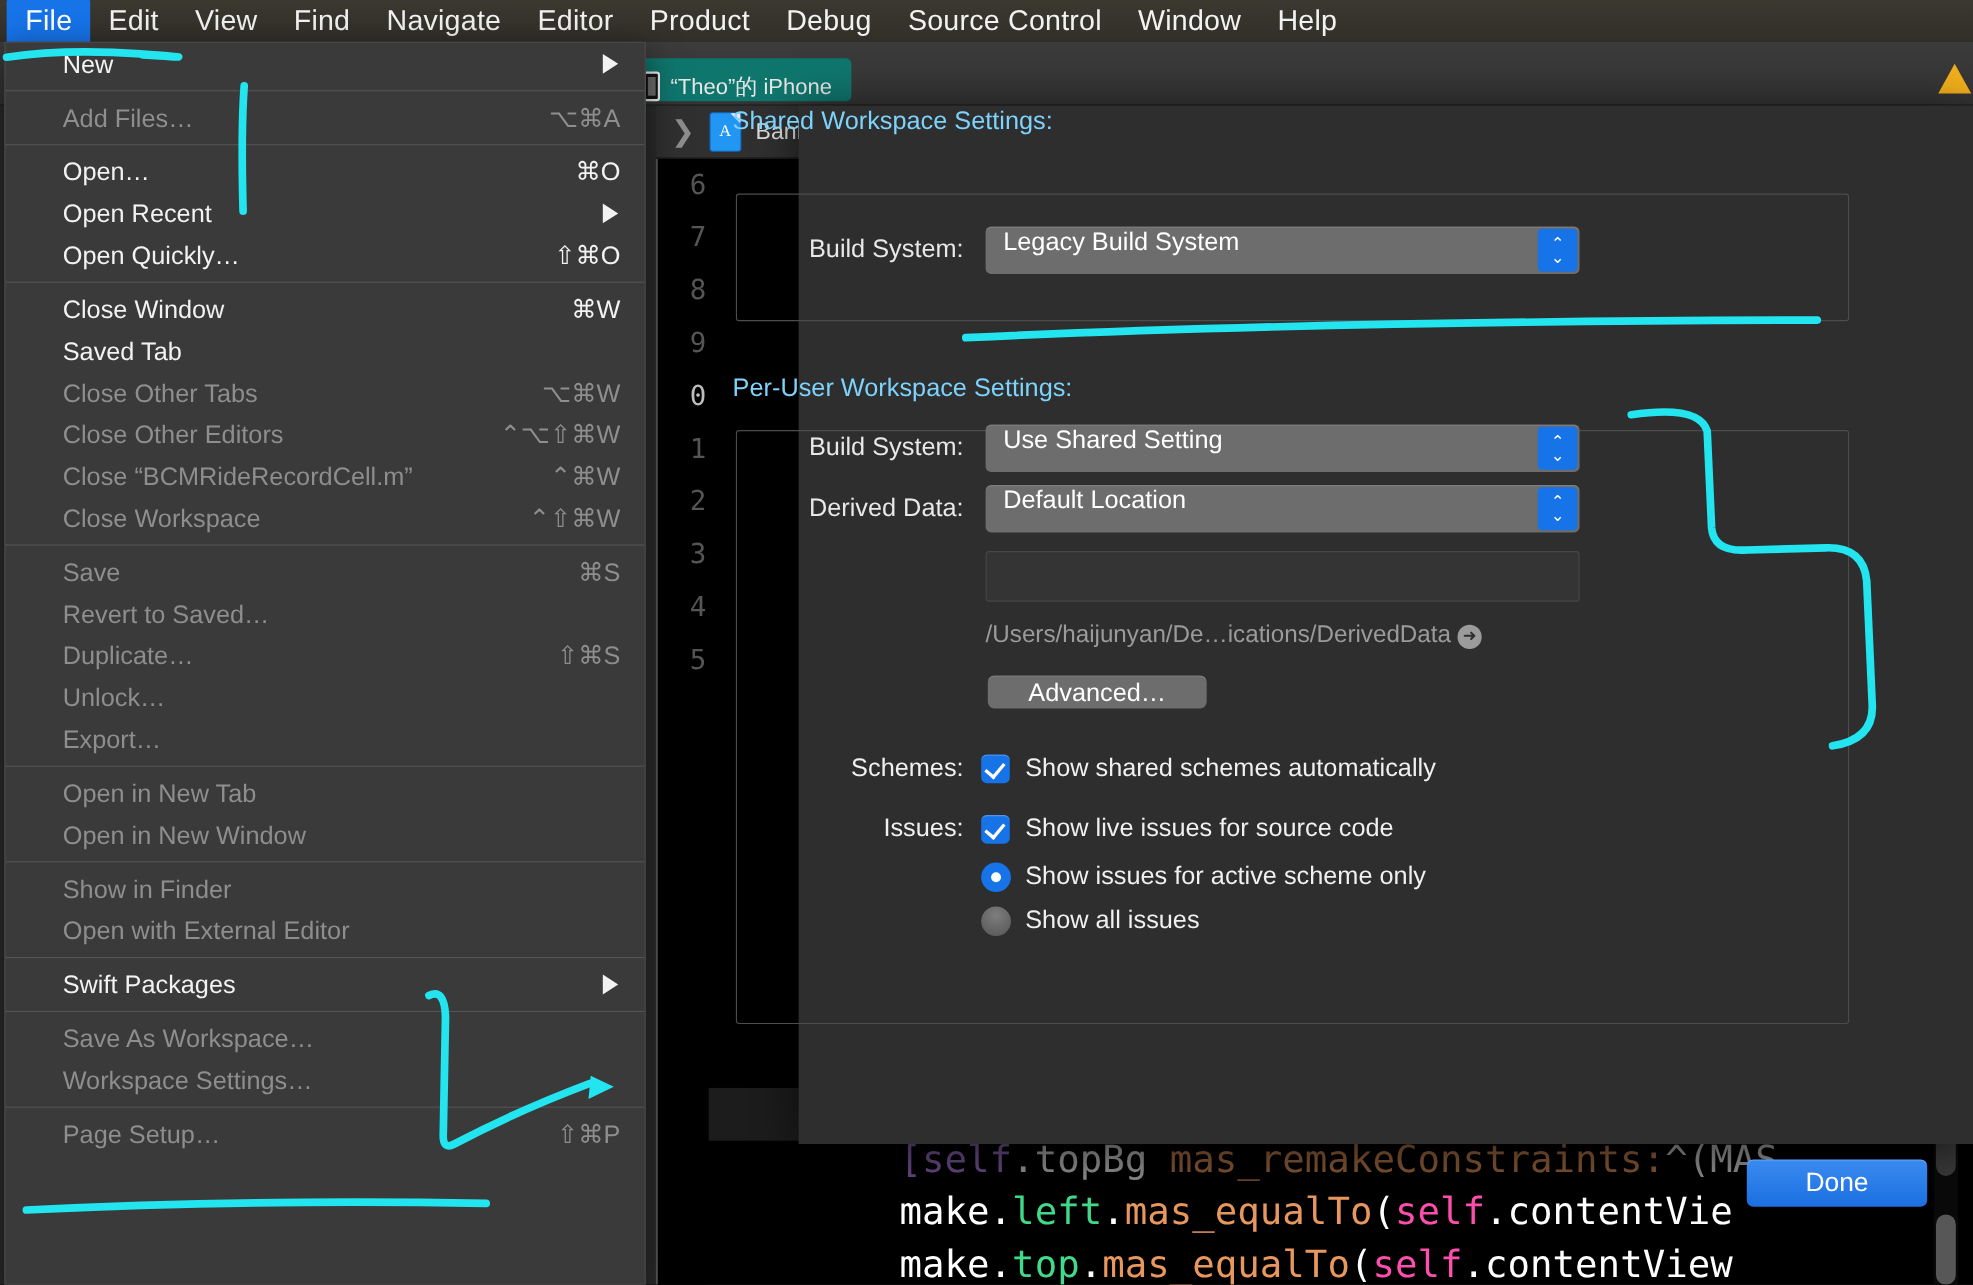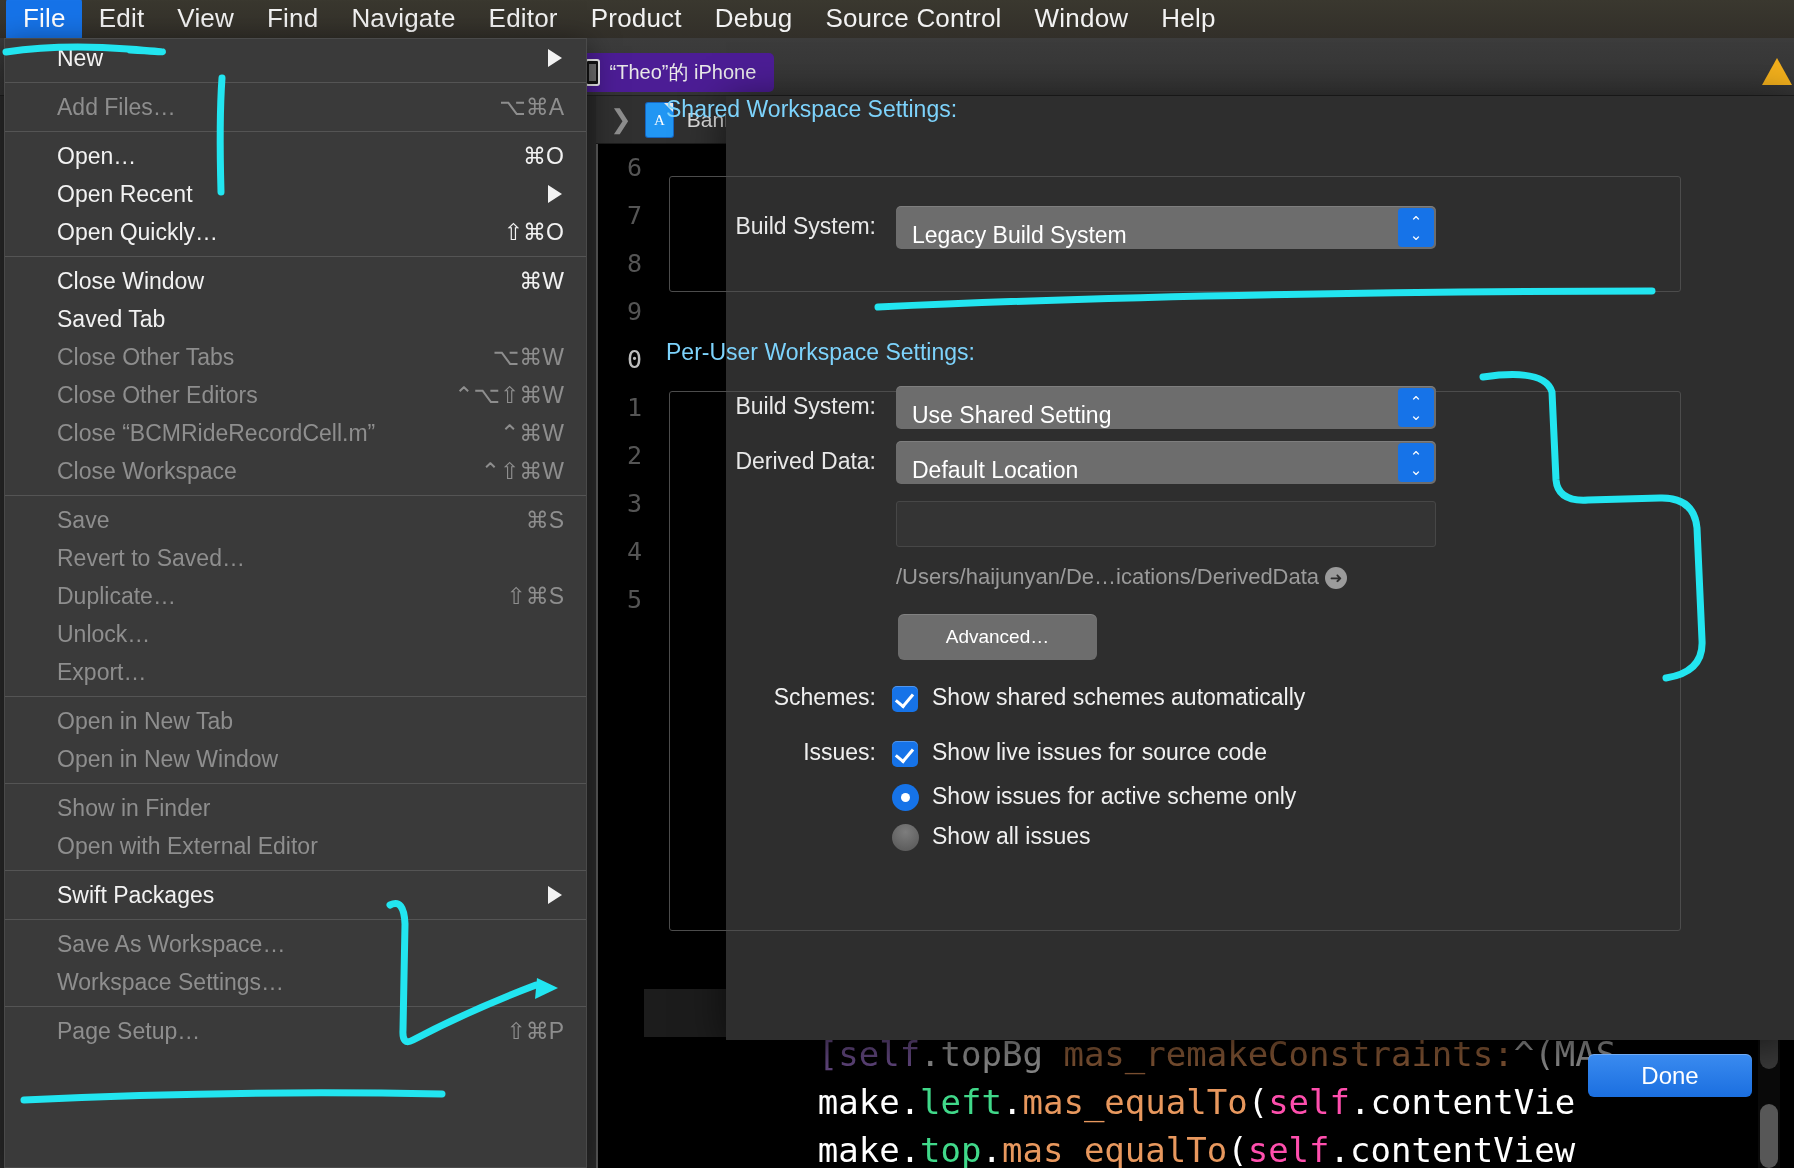--- a/index.html
+++ b/index.html
@@ -27,22 +27,22 @@
   .menu-title.active { background:#1673e8; color:#fff; }
 
   
   #toolbar {
     position:absolute; left:0; top:38px; width:1794px; height:58px;
     background:linear-gradient(180deg,#3c3c3c 0%,#343434 100%);
     border-bottom:1px solid #1f1f1f;
   }
   #scheme-chip {
     position:absolute; left:508px; top:53px; height:39px;
-    background:#4c1d95; border-radius:5px;
-    display:flex; align-items:center; padding:0 18px 0 12px; gap:10px;
+    background:#0f766e; border-radius:5px;
+    display:flex; align-items:flex-end; padding:0 18px 0 12px; gap:10px;
     color:#e8e8e8; font-size:20px; white-space:nowrap;
   }
   #run-arrow {
     position:absolute; left:520px; top:60px;
     width:0;height:0;border-left:16px solid #e6e6e6;
     border-top:10px solid transparent;border-bottom:10px solid transparent;
   }
   #phone-glyph {
     width:15px;height:27px;border:2px solid #f0f0f0;border-radius:3px;
     background:#141414; position:relative; flex:none;
@@ -118,21 +118,21 @@
     position:absolute; left:726px; top:96px; width:1068px; height:944px;
     background:#2e2e2e;
     box-shadow:0 6px 40px rgba(0,0,0,.6);
     color:#e4e4e4;
   }
   .sheet-label { position:absolute; font-size:23px; color:#7dd3fc; white-space:nowrap; }
   .group-box { position:absolute; border:1px solid #4c4c4c; border-radius:3px; }
   .row-label { position:absolute; font-size:23px; color:#e8e8e8; text-align:right; white-space:nowrap; }
   .popup {
     position:absolute; height:43px; background:#6d6d6d; border-radius:5px;
-    display:flex; align-items:flex-end; color:#fff; font-size:23px;
+    display:flex; align-items:flex-start; color:#fff; font-size:23px;
     padding-left:16px; box-shadow:inset 0 1px 0 rgba(255,255,255,.12);
   }
   .popup-arrows {
     position:absolute; right:2px; top:2px; width:36px; height:39px;
     background:#1673e8; border-radius:4px;
     display:flex; flex-direction:column; align-items:center; justify-content:center;
     color:#fff; font-size:15px; line-height:13px;
   }
   #path-field {
     position:absolute; left:219px; top:303px; width:538px; height:46px;
@@ -140,22 +140,22 @@
   }
   #derived-path {
     position:absolute; left:219px; top:365px; font-size:22px; color:#9b9b9b; white-space:nowrap;
   }
   #reveal-icon {
     display:inline-block; width:22px; height:22px; border-radius:50%;
     background:#9b9b9b; color:#2e2e2e; font-size:15px; text-align:center;
     line-height:22px; vertical-align:1px; margin-left:6px;
   }
   #advanced-btn {
-    position:absolute; left:223px; top:418px; width:199px; height:46px;
-    background:#6d6d6d; border-radius:6px; color:#fff; font-size:19px;
+    position:absolute; left:223px; top:418px; width:199px; height:30px;
+    background:#6d6d6d; border-radius:6px; color:#fff; font-size:23px;
     display:flex; align-items:center; justify-content:center;
     box-shadow:inset 0 1px 0 rgba(255,255,255,.14);
   }
   .chk {
     position:absolute; width:26px; height:26px; border-radius:5px;
     background:#1673e8; box-shadow:inset 0 1px 0 rgba(255,255,255,.25);
   }
   .chk:after{
     content:""; position:absolute;left:7px;top:4px;width:8px;height:14px;
     border-right:3.5px solid #fff;border-bottom:3.5px solid #fff;

